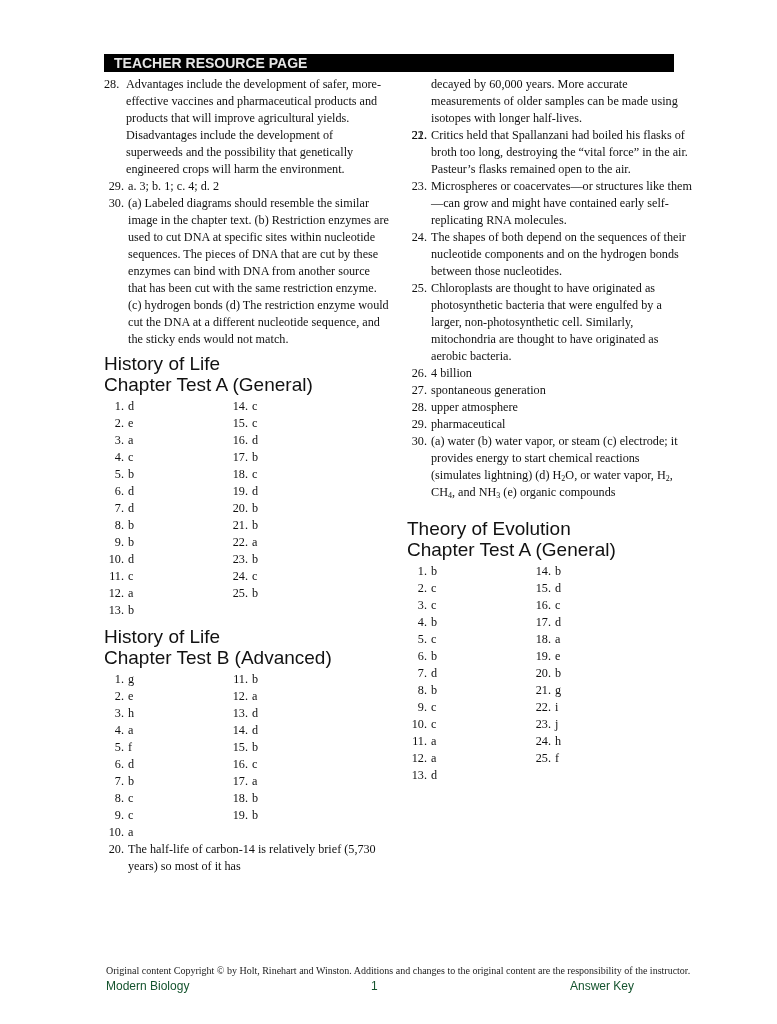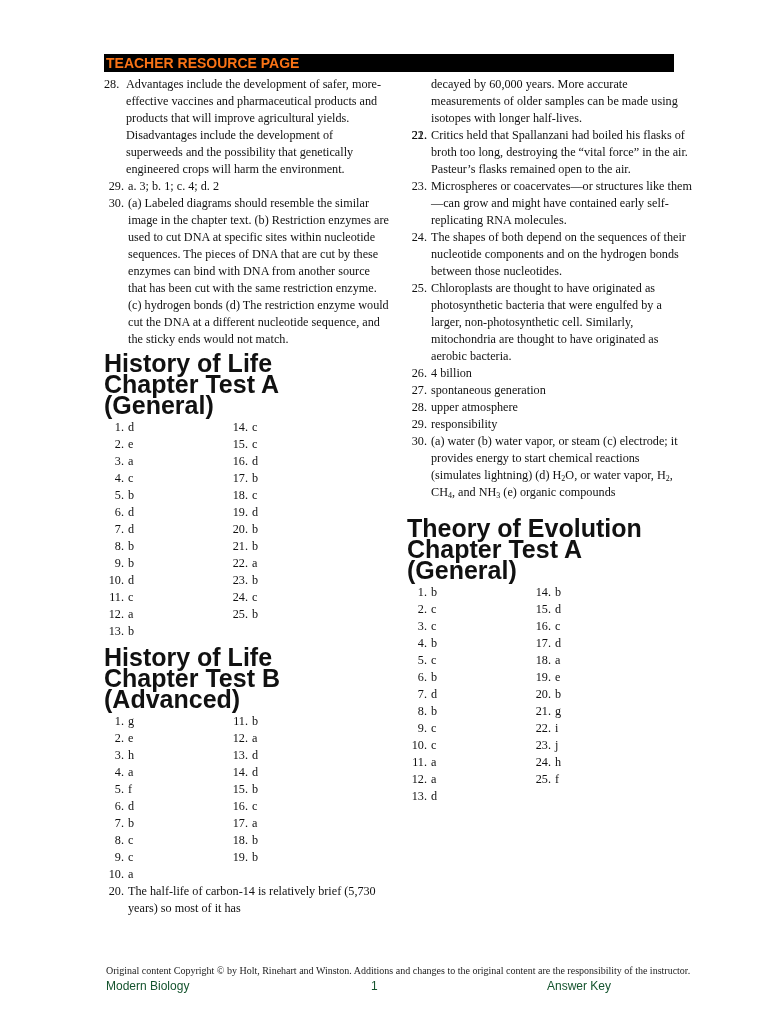--- a/index.html
+++ b/index.html
@@ -1,25 +1,25 @@
 <!DOCTYPE html>
 <html><head>
 <meta charset="utf-8">
 <style>
   html, body { margin:0; padding:0; background:#ffffff; }
   body { width:777px; height:1024px; position:relative; overflow:hidden; color:#111; }
-  .header-bar { position:absolute; left:104px; top:54px; width:570px; height:18px; background:#000; color:#f97316;
-    font-family:"Liberation Sans", sans-serif; font-weight:bold; font-size:14px; line-height:18px; padding-left:2px; box-sizing:border-box; }
+  .header-bar { position:absolute; left:104px; top:54px; width:570px; height:18px; background:#000; color:#e5e5e5;
+    font-family:"Liberation Sans", sans-serif; font-weight:bold; font-size:14px; line-height:18px; padding-left:10px; box-sizing:border-box; }
   .col { position:absolute; top:76px; width:285px; font-family:"Liberation Serif", serif; font-size:12.2px; line-height:17px; }
   .col-left { left:104px; }
   .col-right { left:407px; }
   .item { position:relative; padding-left:24px; }
   .item .num { position:absolute; left:0; width:20px; text-align:right; }
   .item.nodot .num { left:0; text-align:left; width:auto; }
-  .heading { font-family:"Liberation Sans", sans-serif; font-weight:bold; font-size:25px; line-height:21px; margin:6px 0 3px 0; color:#111; }
+  .heading { font-family:"Liberation Sans", sans-serif; font-weight:normal; font-size:19px; line-height:21px; margin:6px 0 3px 0; color:#111; }
   .grid { display:grid; grid-template-columns:124px 150px; }
   .gitem { position:relative; padding-left:24px; height:17px; }
   .gitem .num { position:absolute; left:0; width:20px; text-align:right; }
   .footer-copy { position:absolute; left:106px; top:965px; font-family:"Liberation Serif", serif; font-size:10px; color:#222; white-space:nowrap; }
   .footer { position:absolute; top:979px; font-family:"Liberation Sans", sans-serif; font-size:12px; color:#14532d; }
   sub { font-size:8px; vertical-align:-2px; line-height:0; }
 </style>
 </head>
 <body>
 
@@ -117,21 +117,21 @@
     <span>decayed by 60,000 years. More accurate measurements of older samples can be made using isotopes with longer half-lives.</span>
   </div>
   <div class="item"><span class="num">21.</span></div>
   <div class="item"><span class="num">22.</span><span>Critics held that Spallanzani had boiled his flasks of broth too long, destroying the “vital force” in the air. Pasteur’s flasks remained open to the air.</span></div>
   <div class="item"><span class="num">23.</span><span>Microspheres or coacervates—or structures like them—can grow and might have contained early self-replicating RNA molecules.</span></div>
   <div class="item"><span class="num">24.</span><span>The shapes of both depend on the sequences of their nucleotide components and on the hydrogen bonds between those nucleotides.</span></div>
   <div class="item"><span class="num">25.</span><span>Chloroplasts are thought to have originated as photosynthetic bacteria that were engulfed by a larger, non-photosynthetic cell. Similarly, mitochondria are thought to have originated as aerobic bacteria.</span></div>
   <div class="item"><span class="num">26.</span><span>4 billion</span></div>
   <div class="item"><span class="num">27.</span><span>spontaneous generation</span></div>
   <div class="item"><span class="num">28.</span><span>upper atmosphere</span></div>
-  <div class="item"><span class="num">29.</span><span>responsibility</span></div>
+  <div class="item"><span class="num">29.</span><span>pharmaceutical</span></div>
   <div class="item">
     <span class="num">30.</span>
     <span><span>(a) water (b) water vapor, or steam (c) electrode; it provides energy to start chemical reactions (simulates lightning) (d) H</span><sub>2</sub><span>O, or water vapor, H</span><sub>2</sub><span>, CH</span><sub>4</sub><span>, and NH</span><sub>3</sub><span> (e) organic compounds</span></span>
   </div>
 
   <div class="heading" style="margin-top:17px;">
     <div>Theory of Evolution</div>
     <div>Chapter Test A (General)</div>
   </div>
   <div class="grid">
@@ -163,13 +163,13 @@
         <div class="gitem"><span class="num">23.</span><span>j</span></div>
         <div class="gitem"><span class="num">24.</span><span>h</span></div>
         <div class="gitem"><span class="num">25.</span><span>f</span></div>
       </div>
   </div>
 </div>
 
 <div class="footer-copy">Original content Copyright © by Holt, Rinehart and Winston. Additions and changes to the original content are the responsibility of the instructor.</div>
 <div class="footer" style="left:106px;">Modern Biology</div>
 <div class="footer" style="left:371px;">1</div>
-<div class="footer" style="left:547px;">Answer Key</div>
+<div class="footer" style="left:570px;">Answer Key</div>
 
 </body></html>

